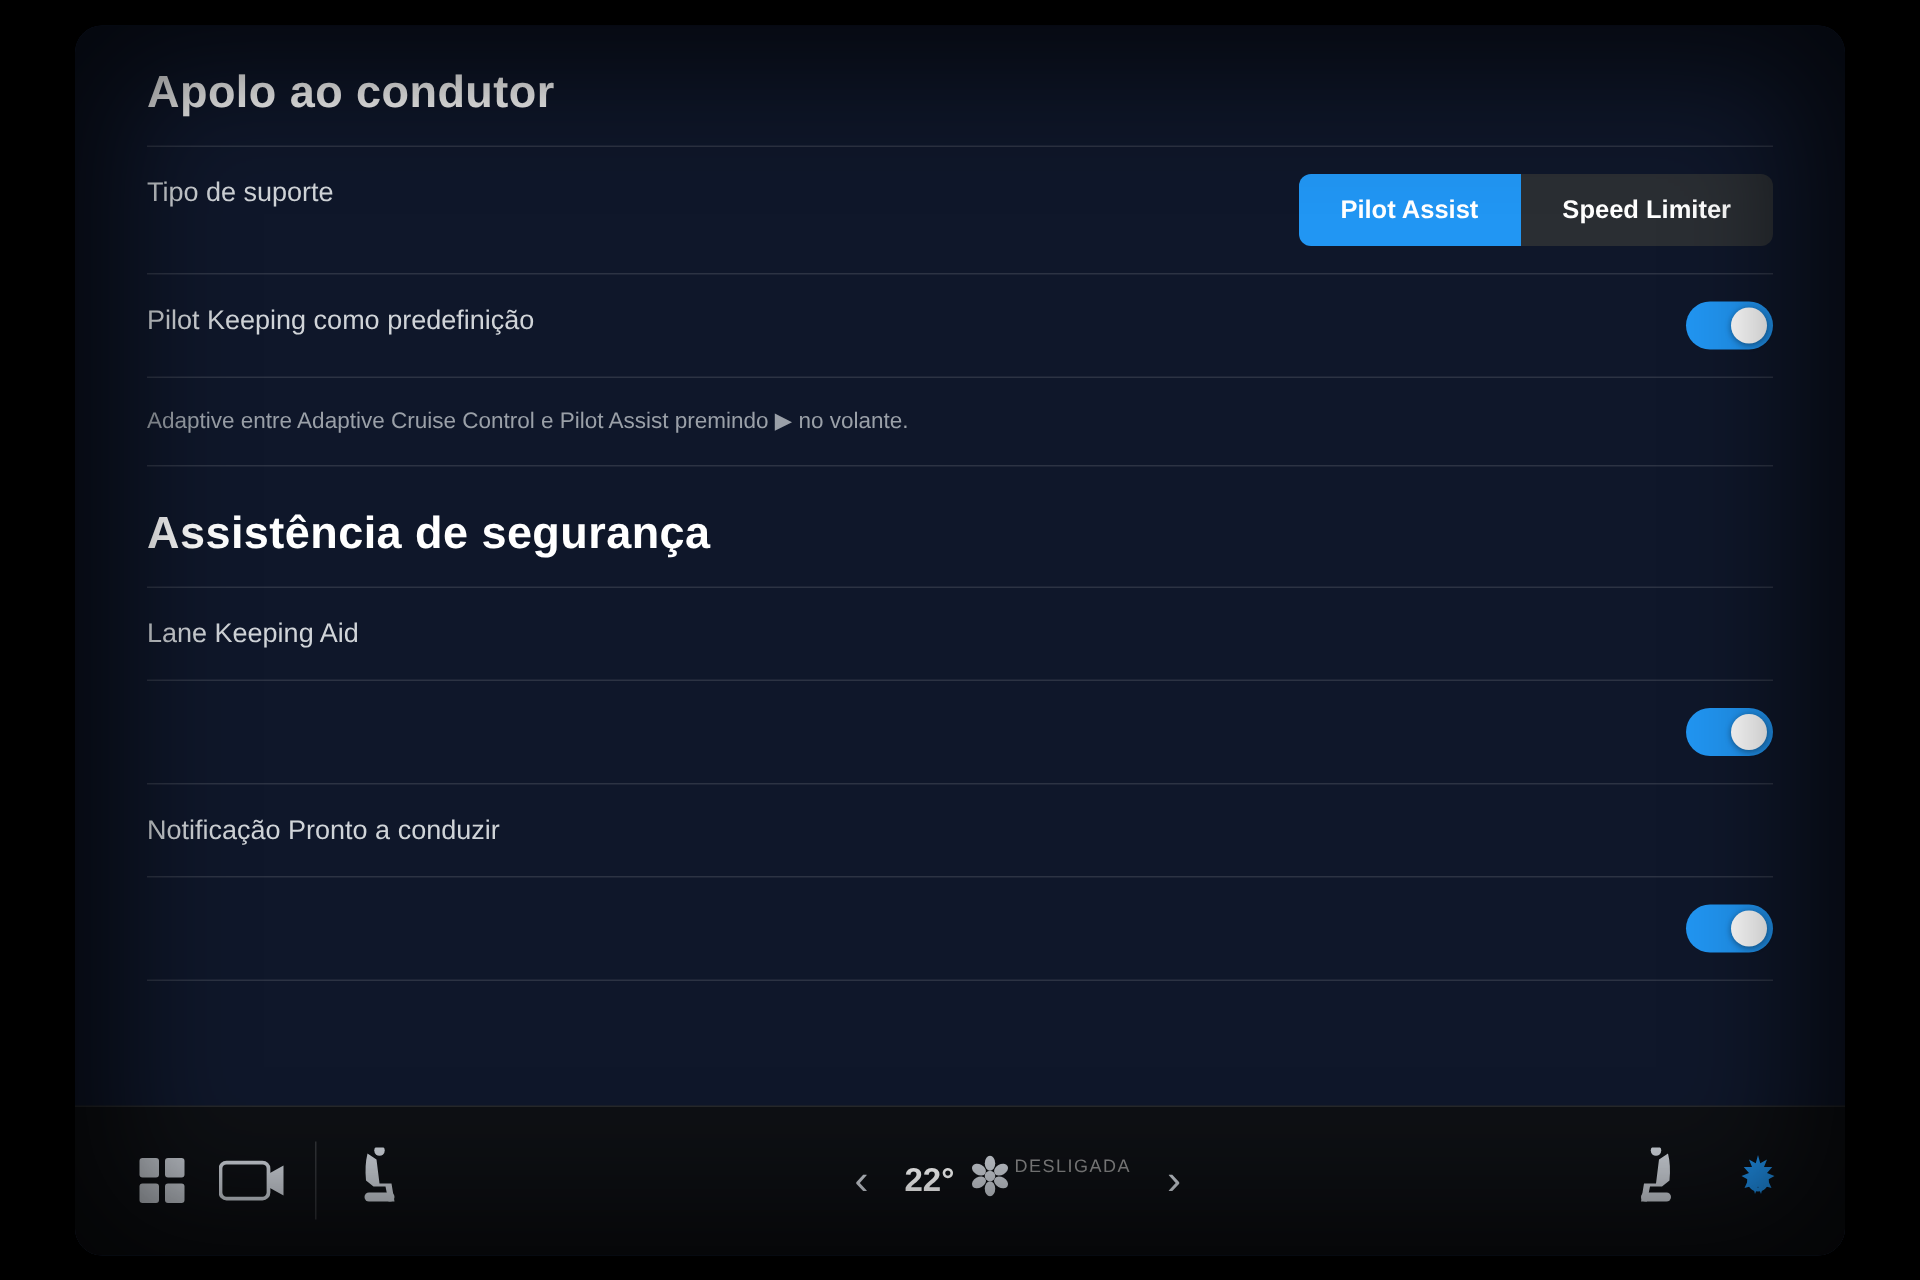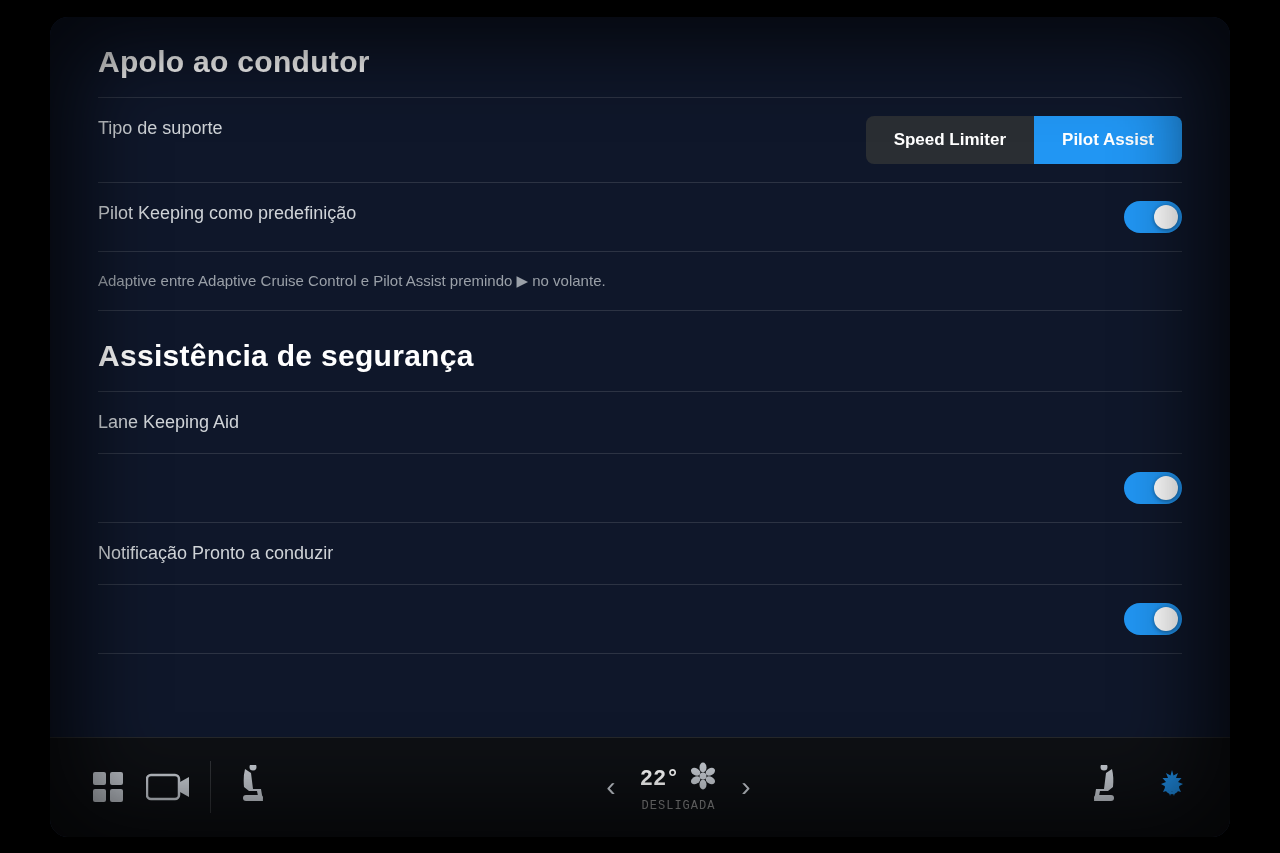--- a/index.html
+++ b/index.html
@@ -175,24 +175,22 @@
 
     .nav-arrow {
       color: #c8cdd4;
       font-size: 28px;
       cursor: pointer;
       padding: 8px;
     }
 
     .nav-climate {
       display: flex;
-      flex-direction: column;
-      align-items: center;
+      flex-direction: row;
       gap: 2px;
-      font-family: Liberation Mono, monospace;
     }
 
     .nav-climate-top {
       display: flex;
       align-items: center;
       gap: 10px;
     }
 
     .nav-temp {
       color: #ffffff;
@@ -230,22 +228,22 @@
 <div class="screen-wrapper">
 
   <div class="content-area">
 
     <div>
       <div class="section-title">Apolo ao condutor</div>
 
       <div class="setting-row">
         <span class="setting-label">Tipo de suporte</span>
         <div class="btn-group">
+          <button class="btn-group-item active">Pilot Assist</button>
           <button class="btn-group-item inactive">Speed Limiter</button>
-          <button class="btn-group-item active">Pilot Assist</button>
         </div>
       </div>
 
       <div class="setting-row">
         <span class="setting-label">Pilot Keeping como predefinição</span>
         <div class="toggle"></div>
       </div>
 
       <div class="setting-row">
         <span class="description-text">Adaptive entre Adaptive Cruise Control e Pilot Assist premindo ▶ no volante.</span>

